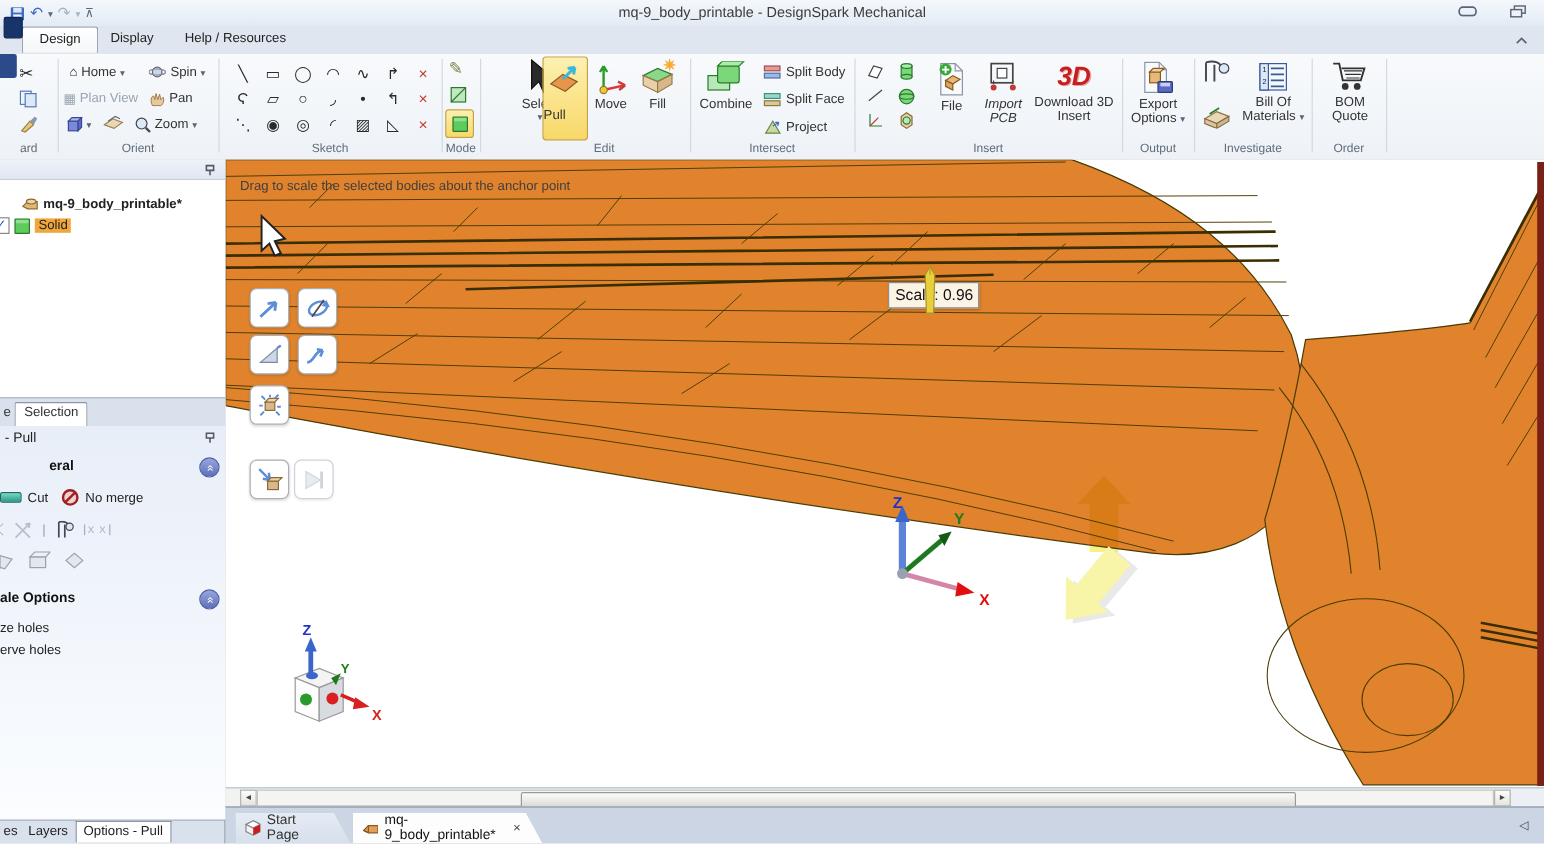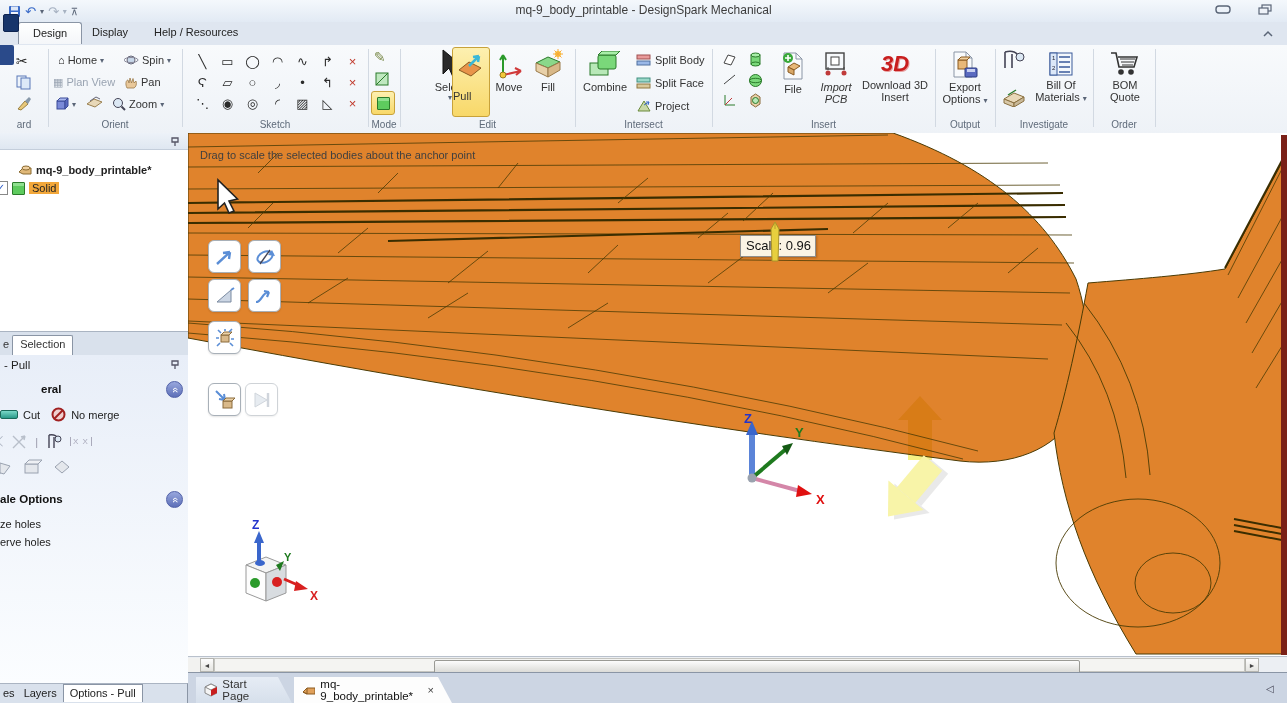--- a/index.html
+++ b/index.html
@@ -260,21 +260,21 @@
     <div class="bigbtn abs" style="left:528px;top:4px;width:40px;">
       <svg width="30" height="30">
         <path d="M3,14 L15,8 L27,13 L15,19 Z" fill="#8ad88a" stroke="#2a7a2a"></path>
         <path d="M3,14 L3,22 L15,28 L15,19 Z" fill="#e8d0a8" stroke="#9a7a4a"></path>
         <path d="M27,13 L27,21 L15,28 L15,19 Z" fill="#d8b888" stroke="#9a7a4a"></path>
         <circle cx="25" cy="5" r="3" fill="#f8c83a"></circle>
           <path d="M25,0 L25,10 M20,5 L30,5 M21.5,1.5 L28.5,8.5 M28.5,1.5 L21.5,8.5" stroke="#f8a83a" stroke-width="1"></path>
       </svg>
       <span class="rlabel">Fill</span>
     </div>
-    <div class="grp-label abs" style="left:400px;width:175px;text-align:center;">Edit</div>
+    <div class="grp-label abs" style="left:416px;width:175px;text-align:center;">Edit</div>
 
     <div class="bigbtn abs" style="left:578px;top:6px;width:54px;">
       <svg width="34" height="28">
         <rect x="2" y="12" width="18" height="12" fill="#b8e8b8" stroke="#2a7a2a"></rect>
         <rect x="10" y="4" width="18" height="14" rx="2" fill="#7ad87a" stroke="#2a7a2a"></rect>
         <path d="M10,4 L14,0 L32,0 L28,4 Z" fill="#a8eea8" stroke="#2a7a2a"></path>
       </svg>
       <span class="rlabel">Combine</span>
     </div>
     <div class="rsmall abs" style="left:636px;top:5px;">

